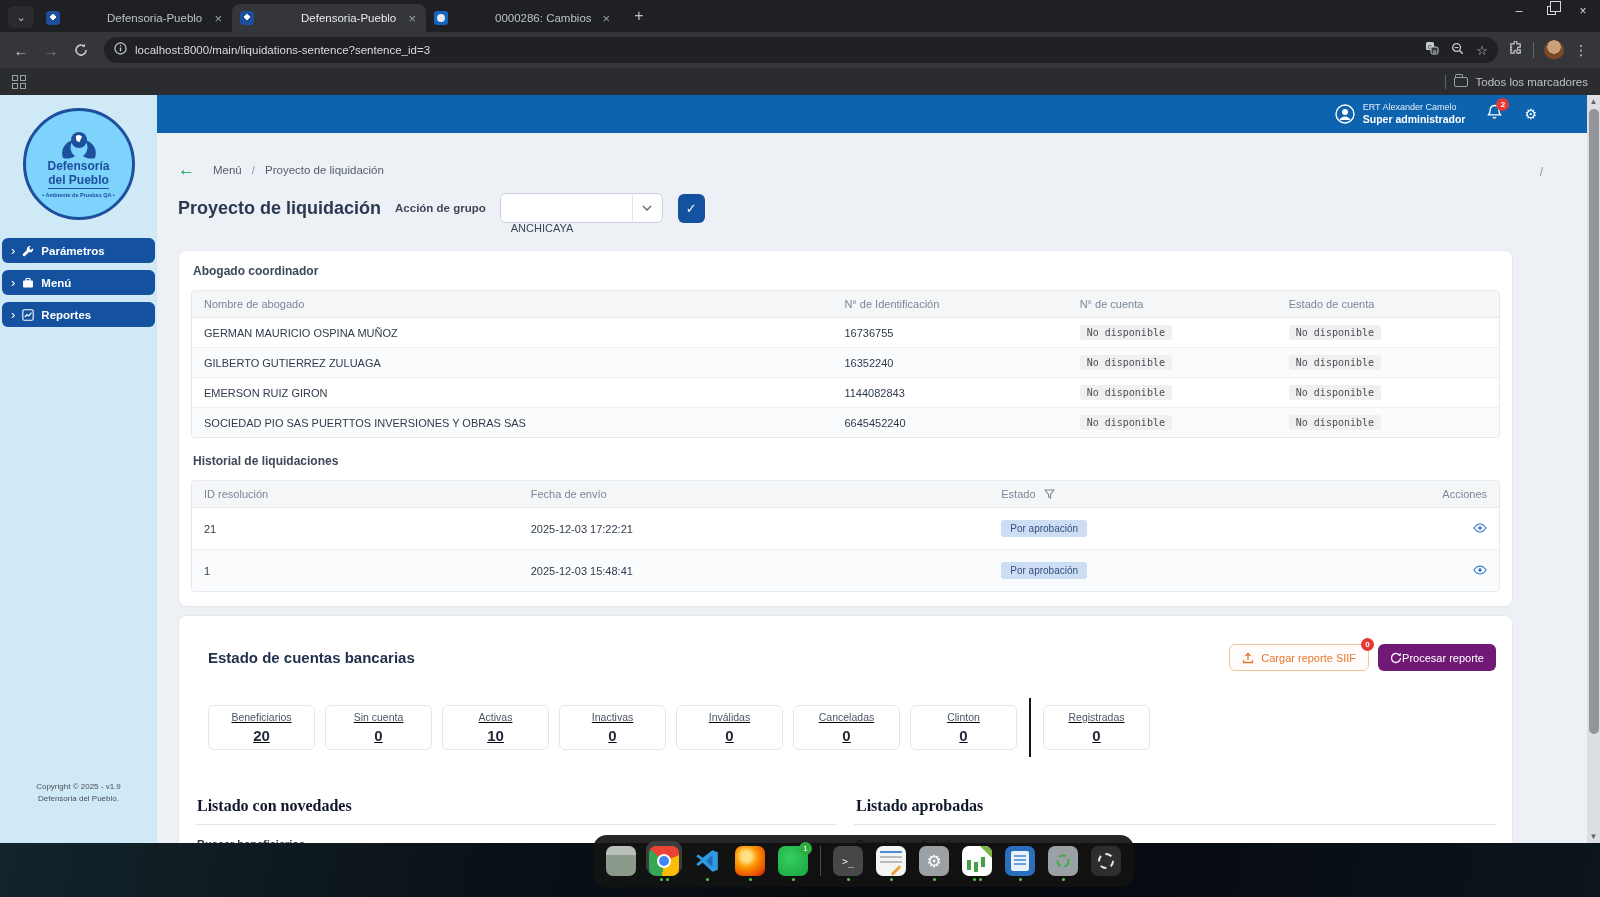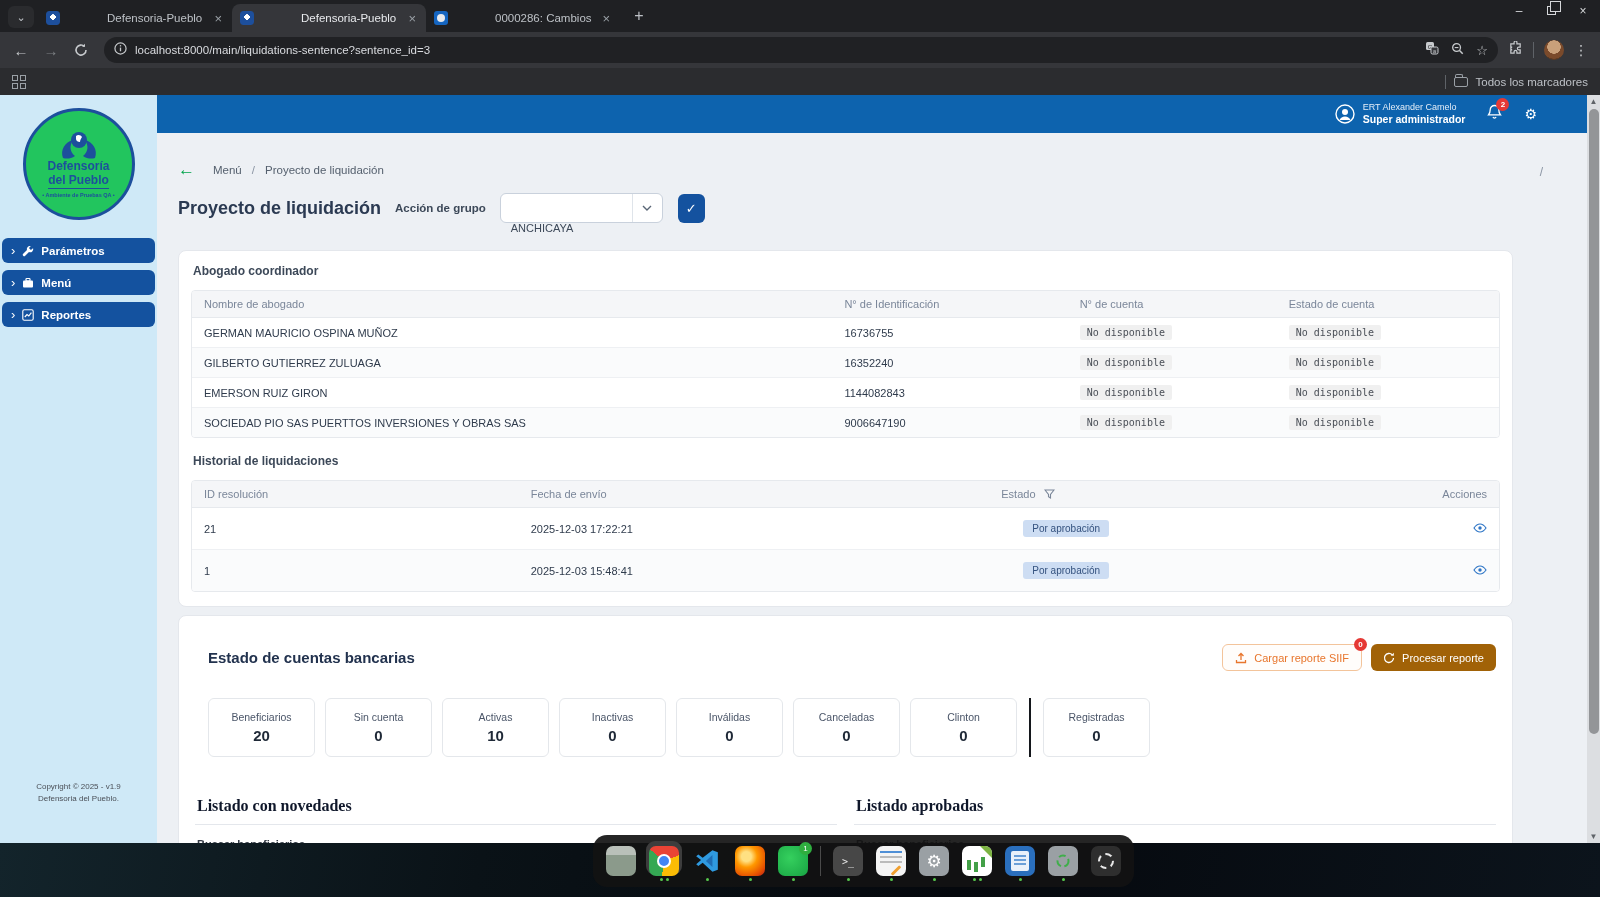--- a/index.html
+++ b/index.html
@@ -40,21 +40,21 @@
   .grid-ic i { width:6px; height:6px; border:1.5px solid #9aa0a6; display:block; }
   .bm-right { margin-left:auto; display:flex; align-items:center; gap:8px; }
   .bm-sep { width:1px; height:14px; background:#5f6368; }
   .folder-ic { width:14px; height:10px; border:1.5px solid #9aa0a6; border-radius:2px; position:relative; }
   .folder-ic::before { content:""; position:absolute; top:-4px; left:0; width:6px; height:3px; border:1.5px solid #9aa0a6; border-bottom:none; border-radius:2px 2px 0 0; }
 
   
   .viewport { height:748px; display:flex; position:relative; background:#edf0f4; }
   .sidebar { width:157px; background:#cfe9f7; display:flex; flex-direction:column; flex:none; }
   .logo-wrap { display:flex; justify-content:center; padding-top:13px; }
-  .logo-circle { width:112px; height:112px; border-radius:50%; background:#22c55e; border:3px solid #1d4f9c; display:flex; flex-direction:column; align-items:center; justify-content:center; text-align:center; }
+  .logo-circle { width:112px; height:112px; border-radius:50%; background:#7dd3fc; border:3px solid #1d4f9c; display:flex; flex-direction:column; align-items:center; justify-content:center; text-align:center; }
   .logo-emblem { height:30px; }
   .logo-l1 { font-size:12px; font-weight:bold; color:#1d4f9c; line-height:1.1; }
   .logo-l2 { font-size:12px; font-weight:bold; color:#1d4f9c; border-bottom:1.5px solid #1d4f9c; line-height:1.2; }
   .logo-l3 { font-size:5.5px; font-weight:bold; color:#1d4f9c; margin-top:3px; }
   .nav { margin-top:18px; display:flex; flex-direction:column; gap:7px; }
   .nav-item { height:25px; margin:0 2px; background:#14529f; border-radius:6px; display:flex; align-items:center; gap:7px; padding:0 9px; color:#fff; font-size:11.5px; font-weight:bold; }
   .nav-item .chev { font-size:13px; font-weight:normal; }
   .nav-item svg { flex:none; }
   .copyright { margin-top:auto; padding-bottom:38px; text-align:center; font-size:8px; color:#4a4f57; line-height:1.5; }
 
@@ -89,35 +89,35 @@
   .sec-title { font-size:12px; font-weight:bold; color:#3c4858; margin:2px 2px 12px; }
   .tbl-wrap { border:1px solid #e6e9ed; border-radius:4px; overflow:hidden; }
   table { width:100%; border-collapse:collapse; table-layout:fixed; }
   thead th { background:#f5f6f8; color:#7a8699; font-weight:normal; font-size:11px; text-align:left; padding:7px 12px; border-bottom:1px solid #e6e9ed; }
   tbody td { font-size:11px; color:#2f3b4c; padding:7px 12px; border-bottom:1px solid #eef0f3; }
   tbody tr:last-child td { border-bottom:none; }
   tbody tr:nth-child(even) { background:#fafbfc; }
   .badge-mono { display:inline-block; font-family:"DejaVu Sans Mono",monospace; font-size:10px; color:#4a4f57; background:#f0f0f0; padding:2px 7px; border-radius:2px; }
   .hist-title { margin:16px 2px 12px; }
   .t2 tbody td { padding:12px 12px; }
-  .badge-status { display:inline-block; background:#cdddf3; color:#33517e; font-size:10px; padding:3px 9px; border-radius:3px;margin-left:22px; }
+  .badge-status { display:inline-block; background:#cdddf3; color:#33517e; font-size:10px; padding:3px 9px; border-radius:3px; }
   .th-filter { display:inline-flex; align-items:center; gap:8px; }
   .td-actions, .th-actions { text-align:right; }
   .eye-btn { display:inline-flex; }
 
   .card-accounts { margin-top:8px; padding:16px 16px 0; height:283px; overflow:hidden; }
   .acc-head { display:flex; align-items:center; margin-top:12px; }
   .acc-title { font-size:15px; font-weight:bold; color:#22324e; margin-left:13px; }
   .acc-actions { margin-left:auto; display:flex; gap:9px; }
   .btn-siif { position:relative; display:flex; align-items:center; gap:7px; height:27px; padding:0 12px; background:#fffdfb; border:1px solid #f3c49b; border-radius:6px; color:#e8762d; font-size:11px; }
   .btn-siif .badge-red { top:-7px; right:-6px; }
-  .btn-process { display:flex; align-items:center; gap:7px; height:27px; padding:0 12px; background:#a16207; border:none; border-radius:6px; color:#fff; font-size:11px; }
+  .btn-process { display:flex; align-items:center; height:27px; padding:0 12px; background:#701a75; border:none; border-radius:6px; color:#fff; font-size:11px; }
 
   .stats-row { display:flex; align-items:center; gap:10px; margin:27px 0 0 13px; }
-  .stat-card { width:107px; height:59px; background:#fff; border:1px solid #e4e7eb; border-radius:6px; display:flex; flex-direction:column; align-items:center; justify-content:center; gap:4px; }
+  .stat-card { width:107px; height:45px; background:#fff; border:1px solid #e4e7eb; border-radius:6px; display:flex; flex-direction:column; align-items:center; justify-content:center; gap:4px;text-decoration:underline; }
   .stat-label { font-size:10.5px; color:#4a5568; }
   .stat-value { font-size:15px; font-weight:bold; color:#1f2937; }
   .stat-divider { width:2px; height:59px; background:#14171c; margin:0 2px; }
 
   .lists-row { display:grid; grid-template-columns:1fr 1fr; gap:17px; margin-top:40px; }
   .list-title { font-size:16px; font-weight:bold; color:#0f172a; padding:0 2px 9px; border-bottom:1px solid #e4e7ec;font-family:Liberation Serif, serif; }
   .list-label { font-size:11px; color:#333a45; font-weight:bold; margin:13px 2px 0; }
 
   
   .pg-scrollbar { width:13px; background:#dcdee1; flex:none; position:relative; }
@@ -374,21 +374,21 @@
                   <td><span class="badge-mono">No disponible</span></td>
                 </tr>
                 <tr>
                   <td>EMERSON RUIZ GIRON</td>
                   <td>1144082843</td>
                   <td><span class="badge-mono">No disponible</span></td>
                   <td><span class="badge-mono">No disponible</span></td>
                 </tr>
                 <tr>
                   <td>SOCIEDAD PIO SAS PUERTTOS INVERSIONES Y OBRAS SAS</td>
-                  <td>9006647190</td>
+                  <td>6645452240</td>
                   <td><span class="badge-mono">No disponible</span></td>
                   <td><span class="badge-mono">No disponible</span></td>
                 </tr>
               </tbody>
             </table>
           </div>
 
           <div class="sec-title hist-title">Historial de liquidaciones</div>
           <div class="tbl-wrap">
             <table class="t2">

